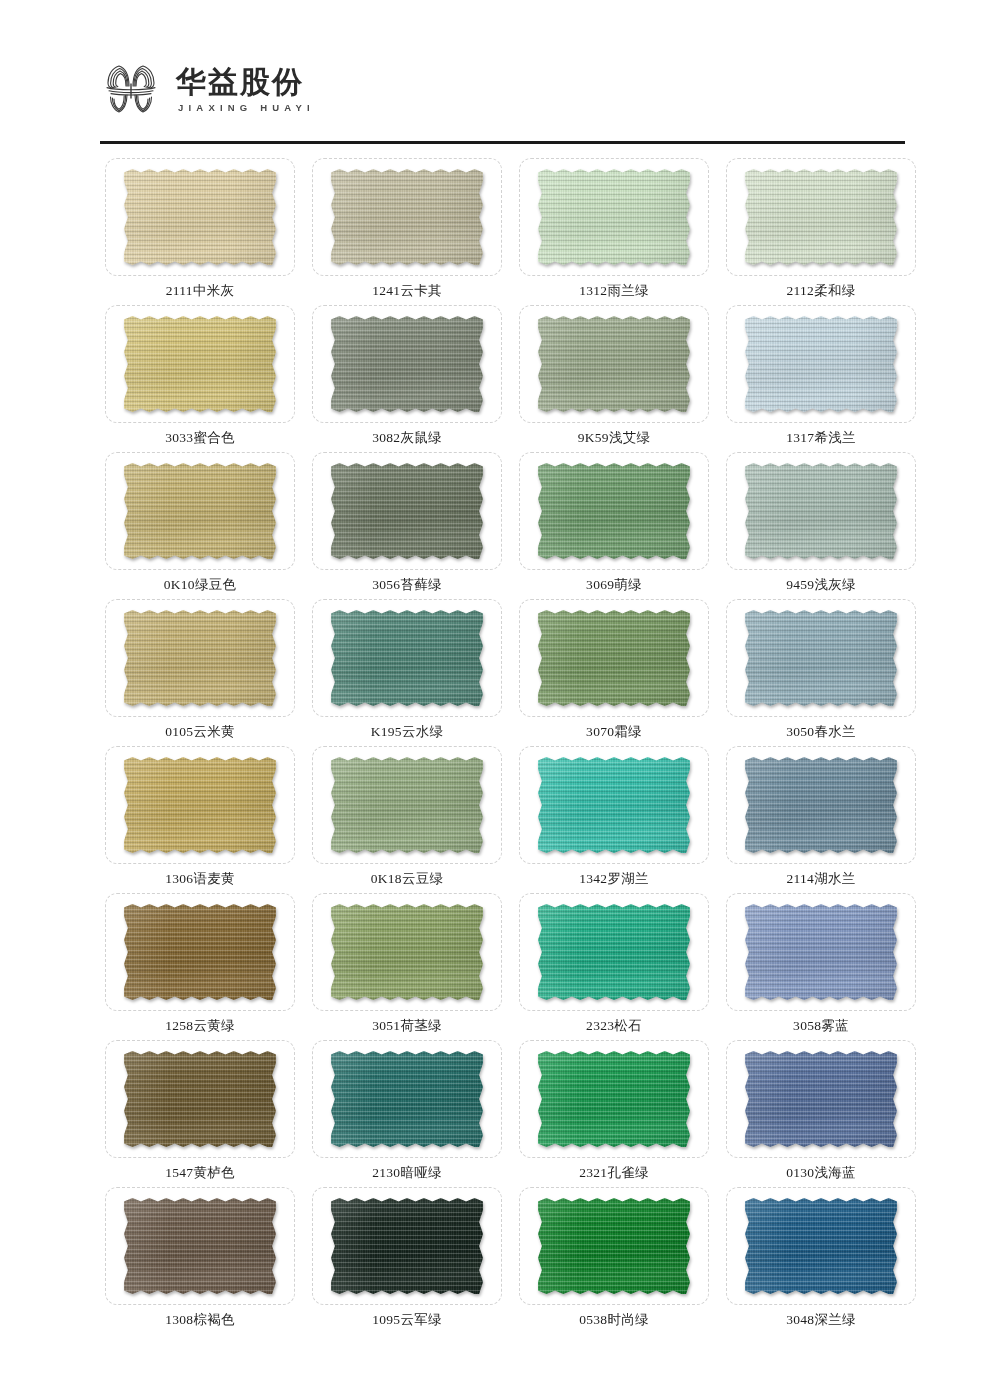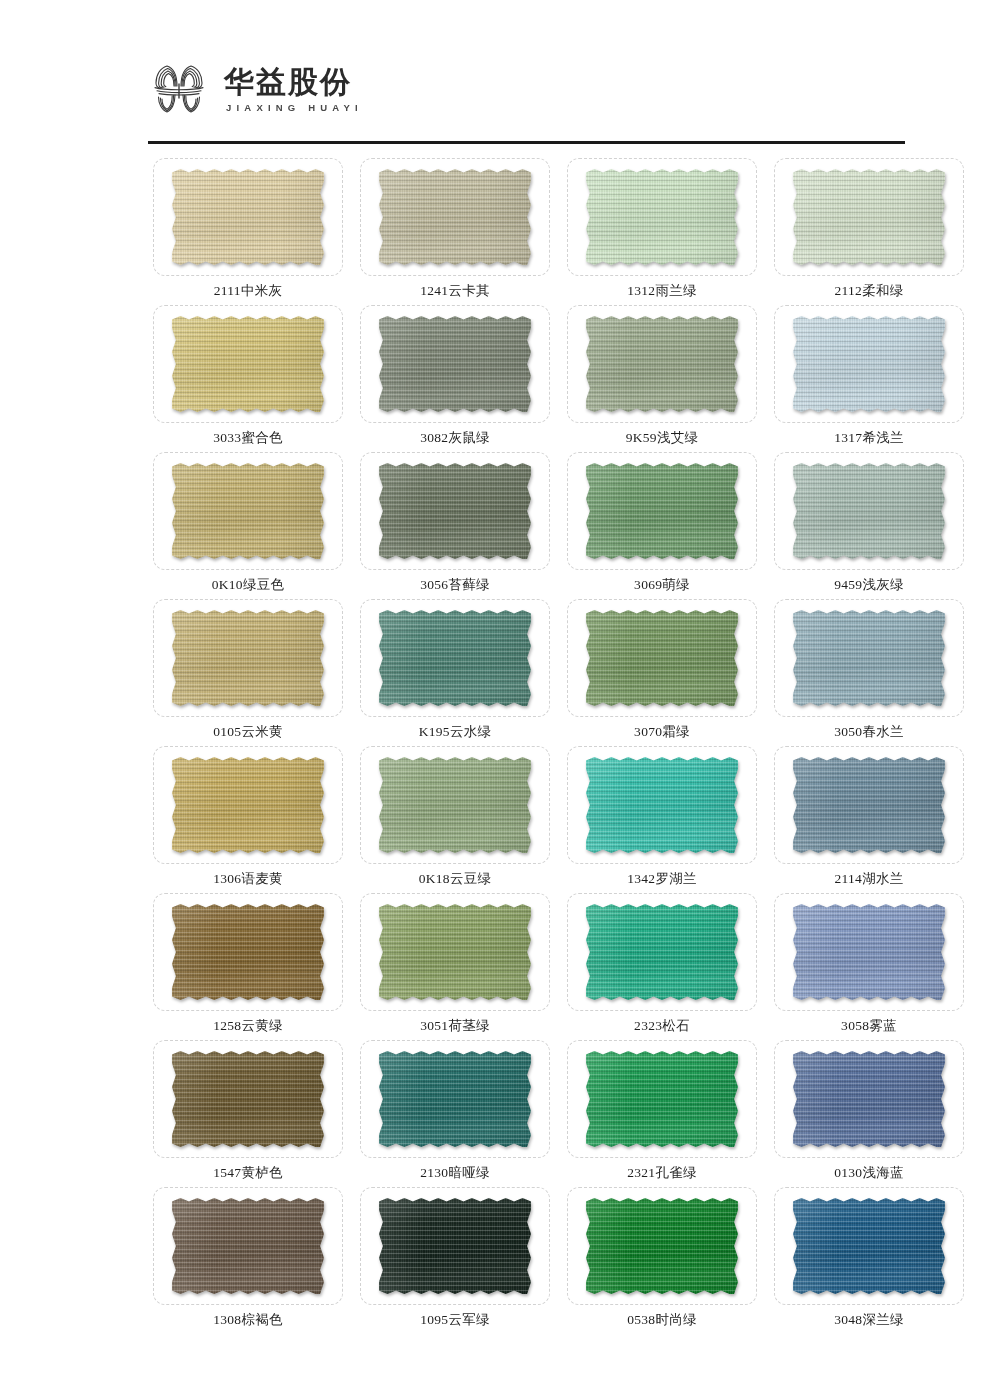--- a/index.html
+++ b/index.html
@@ -12,21 +12,20 @@
     background: #ffffff;
     font-family: "Liberation Serif", "DejaVu Serif", serif;
     overflow: hidden;
   }
 
   .page {
     position: relative;
     width: 1000px;
     height: 1375px;
     box-sizing: border-box;
-    padding-left: 48px;
   }
 
   
   .header {
     position: relative;
     height: 150px;
     padding: 0 95px 0 100px;
     display: flex;
     align-items: flex-start;
     justify-content: space-between;

